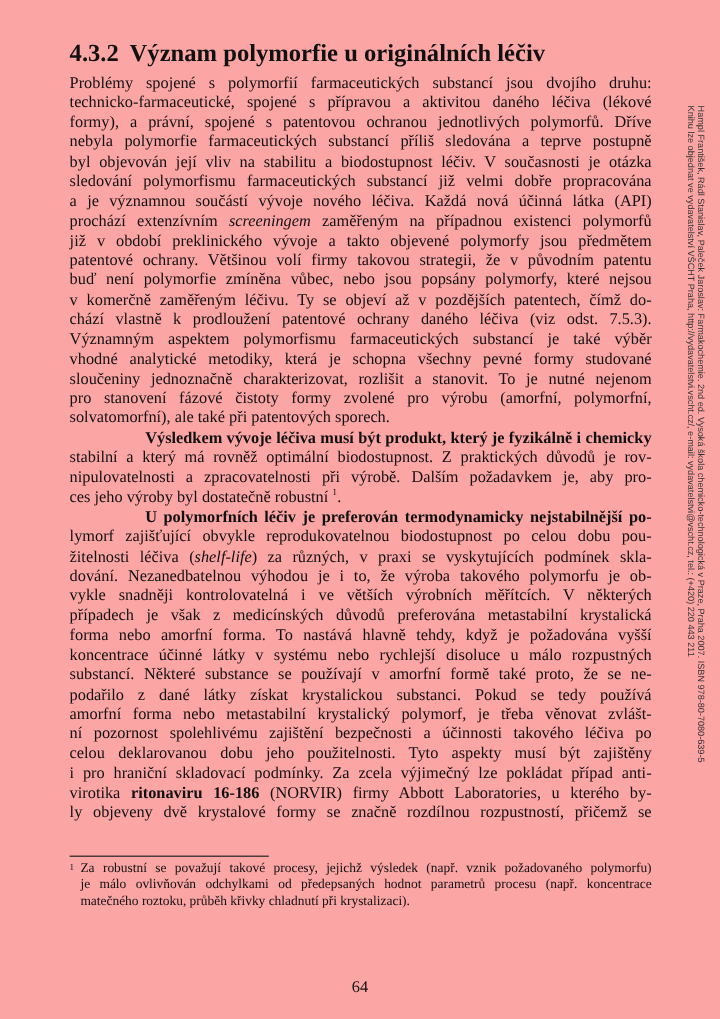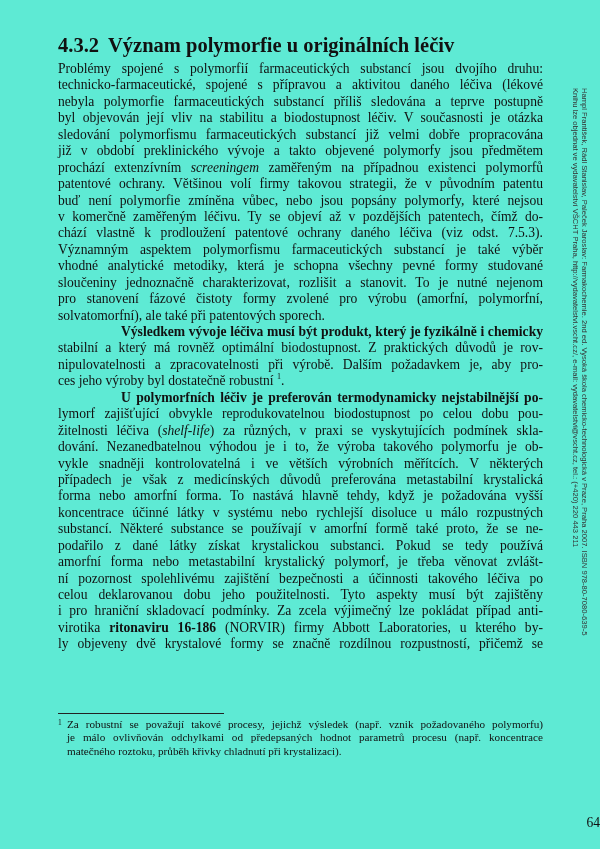--- a/index.html
+++ b/index.html
@@ -1,17 +1,17 @@
 <!DOCTYPE html>
 <html><head>
 <meta charset="utf-8">
 <style>
   html, body { margin: 0; padding: 0; background: #ffffff; }
   body { width: 600px; height: 849px; position: relative; overflow: hidden; color: #111; }
-  .page { position: absolute; left: 0; top: 0; width: 600px; height: 849px; background: #5eead4; }
+  .page { position: absolute; left: 0; top: 0; width: 600px; height: 849px; background: #fca5a5; }
   .heading {
     position: absolute; left: 58px; top: 33px; width: 490px;
     font-family: "Liberation Serif", serif; font-weight: bold; font-size: 20.5px;
     line-height: 24px; white-space: nowrap; margin: 0;
   }
   .heading .num { margin-right: 9px; }
   .body {
     position: absolute; left: 58px; top: 61px; width: 485px;
     font-family: "Liberation Serif", serif; font-size: 13.6px; line-height: 16.45px;
   }
@@ -21,21 +21,21 @@
   .fnref { font-size: 8px; vertical-align: super; line-height: 0; }
   .fn-sep { position: absolute; left: 58px; top: 713px; width: 166px; border-top: 1px solid #222; }
   .footnote {
     position: absolute; left: 58px; top: 718px; width: 485px;
     font-family: "Liberation Serif", serif; font-size: 11.2px; line-height: 13.3px;
   }
   .footnote .fn-mark { position: absolute; left: 0; top: -2px; font-size: 7.5px; }
   .footnote .fn-line { display: block; white-space: nowrap; text-align: justify; text-align-last: justify; padding-left: 9px; height: 13.3px; }
   .footnote .fn-line.last { text-align-last: left; }
   .page-number {
-    position: absolute; left: 0; width: 600px; top: 815px; text-align: right;
+    position: absolute; left: 0; width: 600px; top: 815px; text-align: center;
     font-family: "Liberation Serif", serif; font-size: 13.6px;
   }
   .side {
     position: absolute; left: 589px; top: 88px; transform-origin: 0 0; transform: rotate(90deg);
     font-family: "Liberation Sans", sans-serif; font-size: 7.6px; color: #333; line-height: 9.2px;
     white-space: nowrap;
   }
   .side span { display: block; }
 </style>
 </head>
@@ -43,25 +43,27 @@
 
 <div class="page">
   <h2 class="heading">
     <span class="num">4.3.2</span><span>Význam polymorfie u originálních léčiv</span>
   </h2>
 
   <div class="body" id="body">
       <div>
         <span class="line">Problémy spojené s polymorfií farmaceutických substancí jsou dvojího druhu:</span>
         <span class="line">technicko-farmaceutické, spojené s přípravou a aktivitou daného léčiva (lékové</span>
+        <span class="line">formy), a právní, spojené s patentovou ochranou jednotlivých polymorfů. Dříve</span>
         <span class="line">nebyla polymorfie farmaceutických substancí příliš sledována a teprve postupně</span>
         <span class="line">byl objevován její vliv na stabilitu a biodostupnost léčiv. V současnosti je otázka</span>
         <span class="line">sledování polymorfismu farmaceutických substancí již velmi dobře propracována</span>
+        <span class="line">a je významnou součástí vývoje nového léčiva. Každá nová účinná látka (API)</span>
+        <span class="line"><span>prochází extenzívním </span><i>screeningem</i><span> zaměřeným na případnou existenci polymorfů</span></span>
         <span class="line">již v období preklinického vývoje a takto objevené polymorfy jsou předmětem</span>
-        <span class="line"><span>prochází extenzívním </span><i>screeningem</i><span> zaměřeným na případnou existenci polymorfů</span></span>
         <span class="line">patentové ochrany. Většinou volí firmy takovou strategii, že v původním patentu</span>
         <span class="line">buď není polymorfie zmíněna vůbec, nebo jsou popsány polymorfy, které nejsou</span>
         <span class="line">v komerčně zaměřeným léčivu. Ty se objeví až v pozdějších patentech, čímž do-</span>
         <span class="line">chází vlastně k prodloužení patentové ochrany daného léčiva (viz odst. 7.5.3).</span>
         <span class="line">Významným aspektem polymorfismu farmaceutických substancí je také výběr</span>
         <span class="line">vhodné analytické metodiky, která je schopna všechny pevné formy studované</span>
         <span class="line">sloučeniny jednoznačně charakterizovat, rozlišit a stanovit. To je nutné nejenom</span>
         <span class="line">pro stanovení fázové čistoty formy zvolené pro výrobu (amorfní, polymorfní,</span>
         <span class="line last">solvatomorfní), ale také při patentových sporech.</span>
       </div>

